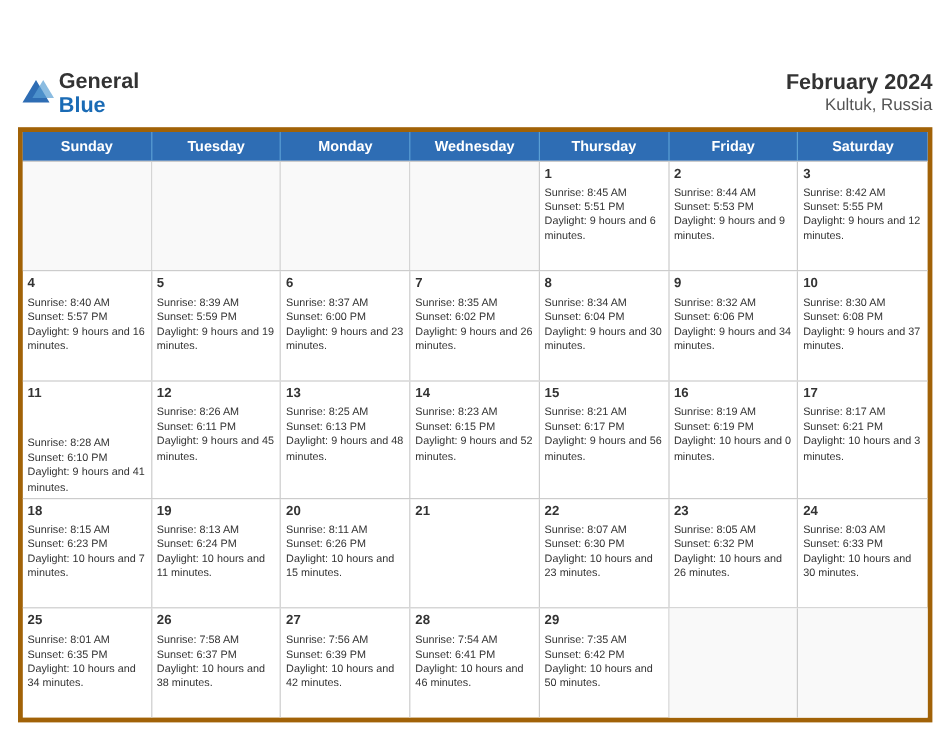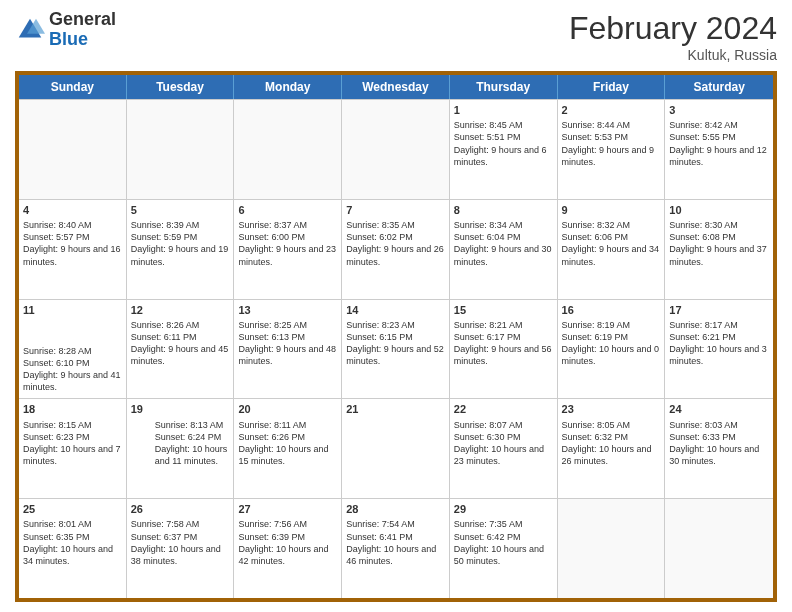--- a/index.html
+++ b/index.html
@@ -15,20 +15,21 @@
       height: 612px;
       padding: 10px 15px;
       display: flex;
       flex-direction: column;
     }
     .header {
       display: flex;
       justify-content: space-between;
       align-items: flex-start;
       margin-bottom: 8px;
+      margin-top: 48px;
     }
     .logo {
       display: flex;
       align-items: center;
       gap: 4px;
     }
     .logo-text {
       font-size: 18px;
       font-weight: bold;
       line-height: 1.1;
@@ -36,22 +37,22 @@
     .logo-general { color: #333; }
     .logo-blue { color: #1a6bb5; }
     .logo-icon {
       width: 30px;
       height: 30px;
     }
     .title-block {
       text-align: right;
     }
     .month-year {
-      font-size: 32px;
-      font-weight: normal;
+      font-size: 18px;
+      font-weight: bold;
       color: #333;
     }
     .location {
       font-size: 14px;
       color: #555;
     }
     .calendar {
       flex: 1;
       display: flex;
       flex-direction: column;
@@ -249,21 +250,21 @@
         </div>
         <div class="cal-row">
           <div class="cal-cell">
             <div class="day-number">18</div>
             <div class="cell-text" style="white-space: pre-line;">Sunrise: 8:15 AM
 Sunset: 6:23 PM
 Daylight: 10 hours and 7 minutes.</div>
           </div>
           <div class="cal-cell">
             <div class="day-number">19</div>
-            <div class="cell-text" style="white-space: pre-line; margin-left: 24px;">Sunrise: 8:13 AM
+            <div class="cell-text" style="white-space: pre-line;">Sunrise: 8:13 AM
 Sunset: 6:24 PM
 Daylight: 10 hours and 11 minutes.</div>
           </div>
           <div class="cal-cell">
             <div class="day-number">20</div>
             <div class="cell-text" style="white-space: pre-line;">Sunrise: 8:11 AM
 Sunset: 6:26 PM
 Daylight: 10 hours and 15 minutes.</div>
           </div>
           <div class="cal-cell">

